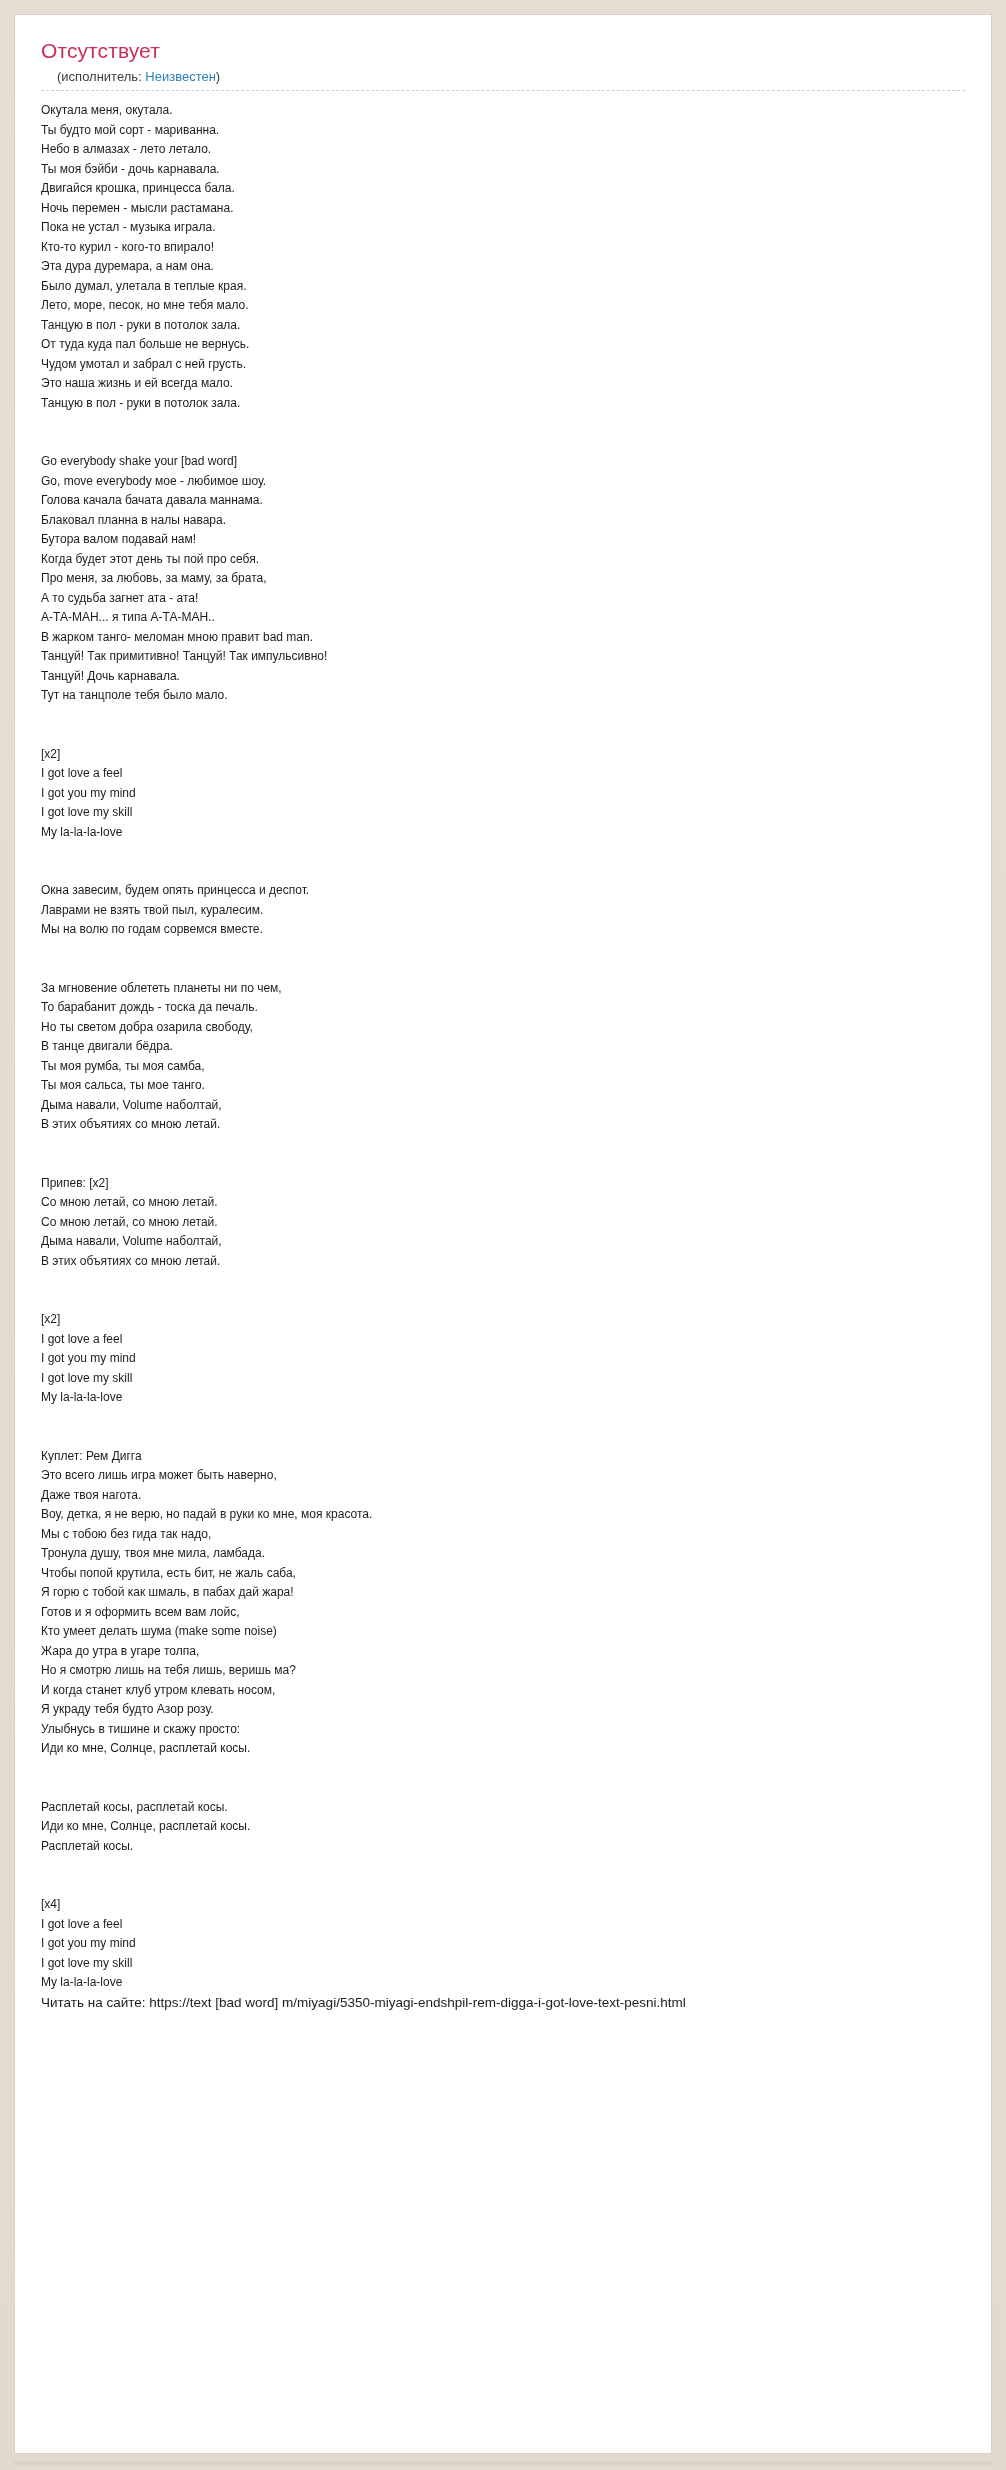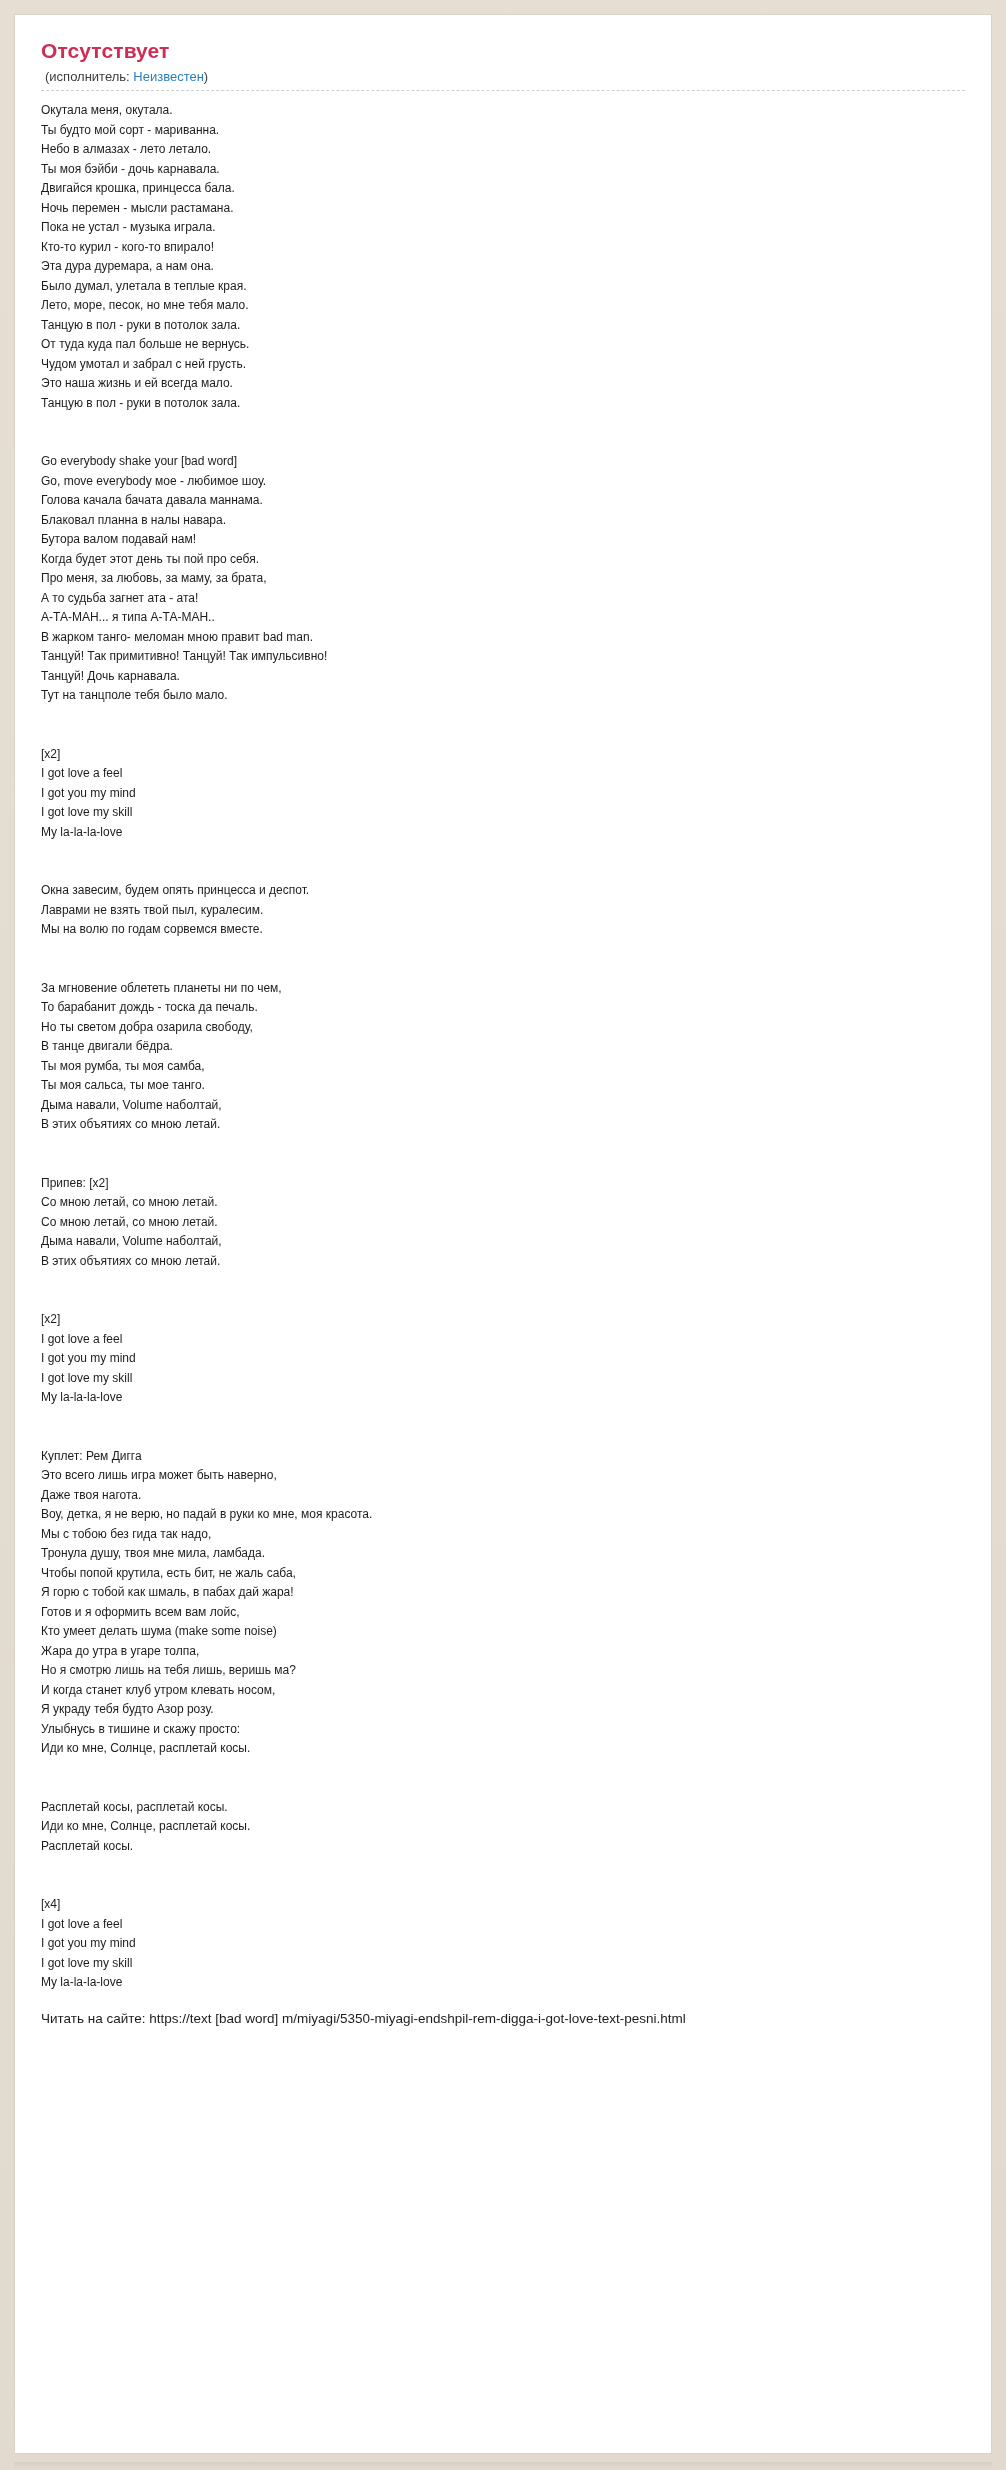--- a/index.html
+++ b/index.html
@@ -27,29 +27,29 @@
     width: 100%;
     min-height: 2440px;
     box-sizing: border-box;
     background: #ffffff;
     border: 1px solid #d8d2c8;
     padding: 24px 26px 18px 26px;
   }
   .song-title {
     color: #cc2f55;
     font-size: 21px;
-    font-weight: bold;
+    font-weight: normal;
     line-height: 1.15;
     margin: 0 0 6px 0;
     letter-spacing: 0.1px;
   }
   .artist-line {
     font-size: 13px;
     color: #3c3c3c;
-    margin: 0 0 4px 4px;
+    margin: 0 0 4px 16px;
   }
   .artist-line .paren { color: #3c3c3c; }
   .artist-link {
     color: #2a7fb8;
     text-decoration: none;
   }
   .divider {
     border: 0;
     border-top: 1px dashed #cfcfcf;
     margin: 6px 0 10px 0;
@@ -61,21 +61,20 @@
     white-space: pre-wrap;
     word-wrap: break-word;
     font-family: "Liberation Sans", sans-serif;
   }
   .source-note {
     font-size: 13.5px;
     line-height: 19.5px;
     color: #1d1d1d;
     white-space: pre-wrap;
     word-wrap: break-word;
-    margin-top: 16px;
   }
   .bottom-shadow {
     position: absolute;
     left: 14px;
     right: 14px;
     bottom: 2px;
     height: 6px;
     background: linear-gradient(180deg, rgba(0,0,0,0.06), rgba(0,0,0,0));
     pointer-events: none;
   }

